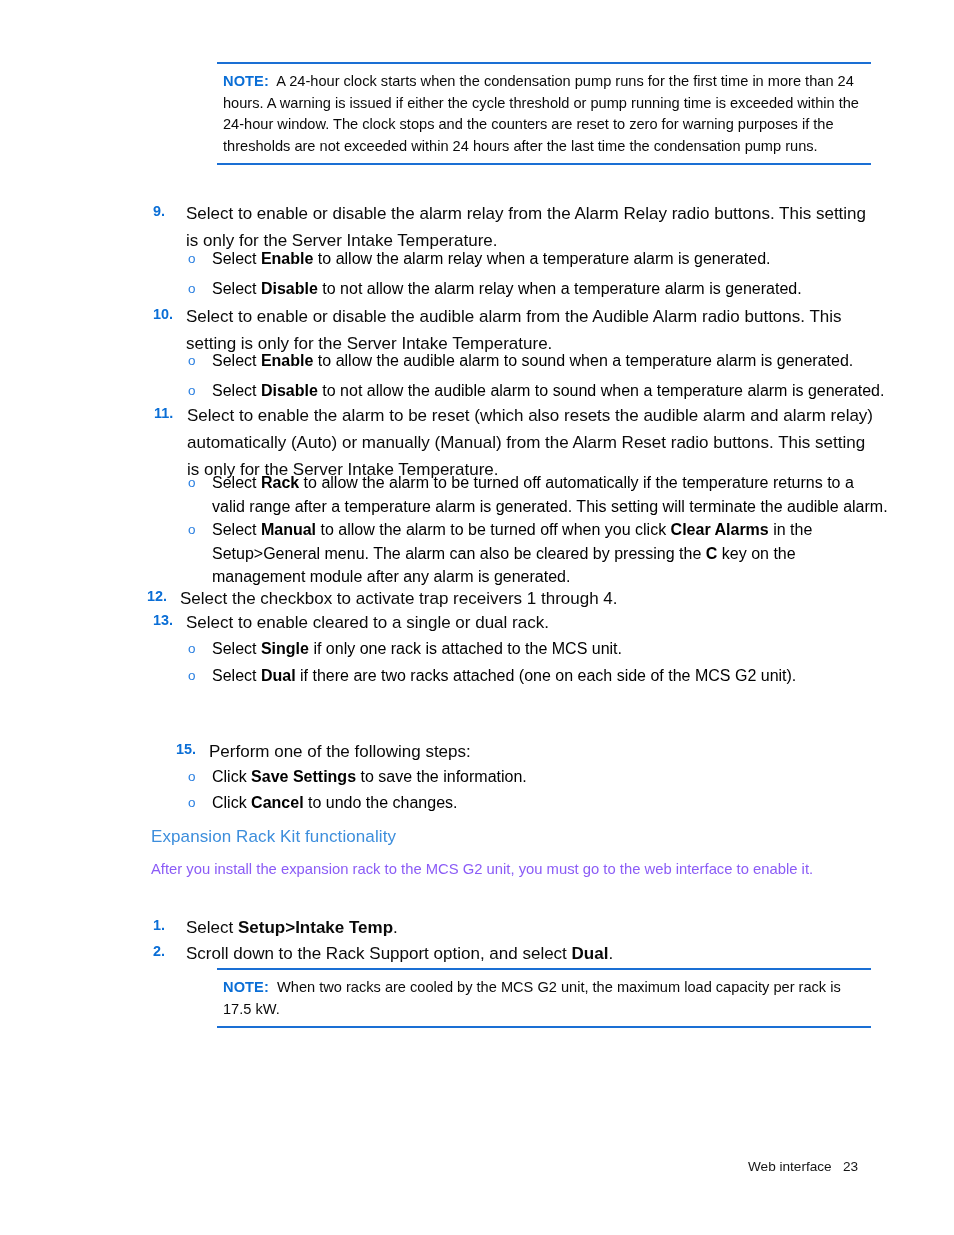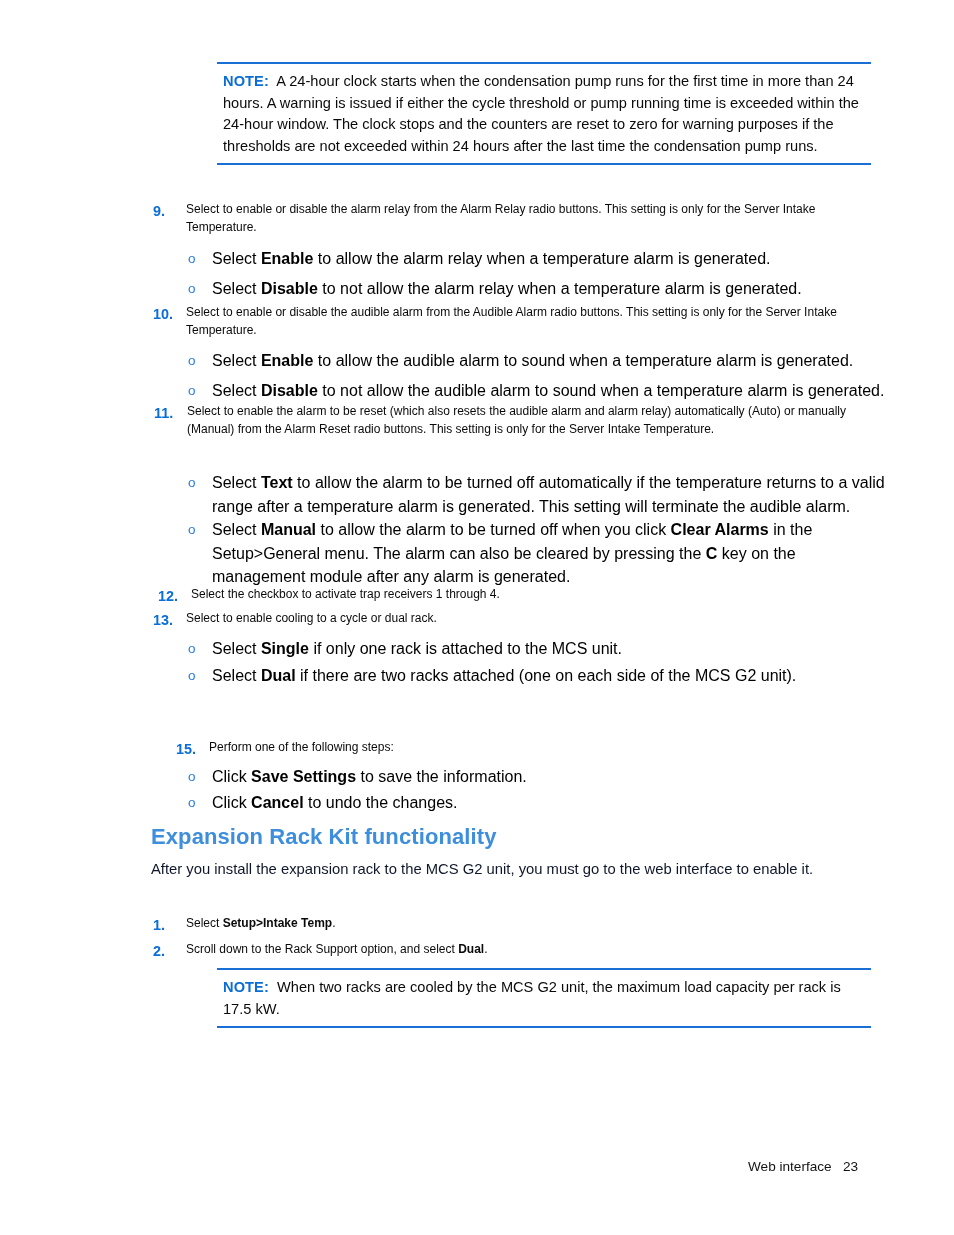--- a/index.html
+++ b/index.html
@@ -65,22 +65,22 @@
     color: #0a6ed6;
     font-weight: bold;
     font-size: 14.4px;
     line-height: 23.6px;
     width: 33px;
     flex: 0 0 33px;
     text-align: left;
     padding-left: 0px;
   }
   .step-body {
-    font-size: 12px;
-    line-height: 18px;
+    font-size: 17px;
+    line-height: 27px;
     color: #0a0a0a;
     flex: 1 1 auto;
   }
 
   
   .sub {
     position: absolute;
     display: flex;
     align-items: flex-start;
   }
@@ -95,32 +95,32 @@
     font-size: 16px;
     line-height: 23.6px;
     color: #000000;
     flex: 1 1 auto;
   }
 
   
   .section-heading {
     position: absolute;
     color: #3d8edc;
-    font-size: 22px;
+    font-size: 17px;
     line-height: 26px;
-    font-weight: bold;
+    font-weight: normal;
     letter-spacing: 0.1px;
   }
 
   
   .para {
     position: absolute;
     font-size: 14.8px;
     line-height: 23.6px;
-    color: #0f172a;
+    color: #8b5cf6;
   }
 
   
   .footer {
     position: absolute;
     font-size: 13.6px;
     color: #141414;
     white-space: pre;
   }
 
@@ -165,36 +165,36 @@
     <div class="sub-body"><span>Select </span><b>Disable</b><span> to not allow the audible alarm to sound when a temperature alarm is generated.</span></div>
   </div>
 
   <div class="step" style="left:154px; top:402px; width:722px;">
     <div class="step-num">11.</div>
     <div class="step-body">Select to enable the alarm to be reset (which also resets the audible alarm and alarm relay) automatically (Auto) or manually (Manual) from the Alarm Reset radio buttons. This setting is only for the Server Intake Temperature.</div>
   </div>
 
   <div class="sub" style="left:188px; top:471px; width:700px;">
     <div class="sub-marker">o</div>
-    <div class="sub-body"><span>Select </span><b>Text</b><span> to allow the alarm to be turned off automatically if the temperature returns to a valid range after a temperature alarm is generated. This setting will terminate the audible alarm.</span></div>
+    <div class="sub-body"><span>Select </span><b>Rack</b><span> to allow the alarm to be turned off automatically if the temperature returns to a valid range after a temperature alarm is generated. This setting will terminate the audible alarm.</span></div>
   </div>
 
   <div class="sub" style="left:188px; top:518px; width:700px;">
     <div class="sub-marker">o</div>
     <div class="sub-body"><span>Select </span><b>Manual</b><span> to allow the alarm to be turned off when you click </span><b>Clear Alarms</b><span> in the Setup&gt;General menu. The alarm can also be cleared by pressing the </span><b>C</b><span> key on the management module after any alarm is generated.</span></div>
   </div>
 
-  <div class="step" style="left:158px; top:585px; width:700px;">
+  <div class="step" style="left:147px; top:585px; width:700px;">
     <div class="step-num">12.</div>
     <div class="step-body">Select the checkbox to activate trap receivers 1 through 4.</div>
   </div>
 
   <div class="step" style="left:153px; top:609px; width:700px;">
     <div class="step-num">13.</div>
-    <div class="step-body">Select to enable cooling to a cycle or dual rack.</div>
+    <div class="step-body">Select to enable cleared to a single or dual rack.</div>
   </div>
 
   <div class="sub" style="left:188px; top:637px; width:700px;">
     <div class="sub-marker">o</div>
     <div class="sub-body"><span>Select </span><b>Single</b><span> if only one rack is attached to the MCS unit.</span></div>
   </div>
 
   <div class="sub" style="left:188px; top:664px; width:700px;">
     <div class="sub-marker">o</div>
     <div class="sub-body"><span>Select </span><b>Dual</b><span> if there are two racks attached (one on each side of the MCS G2 unit).</span></div>

